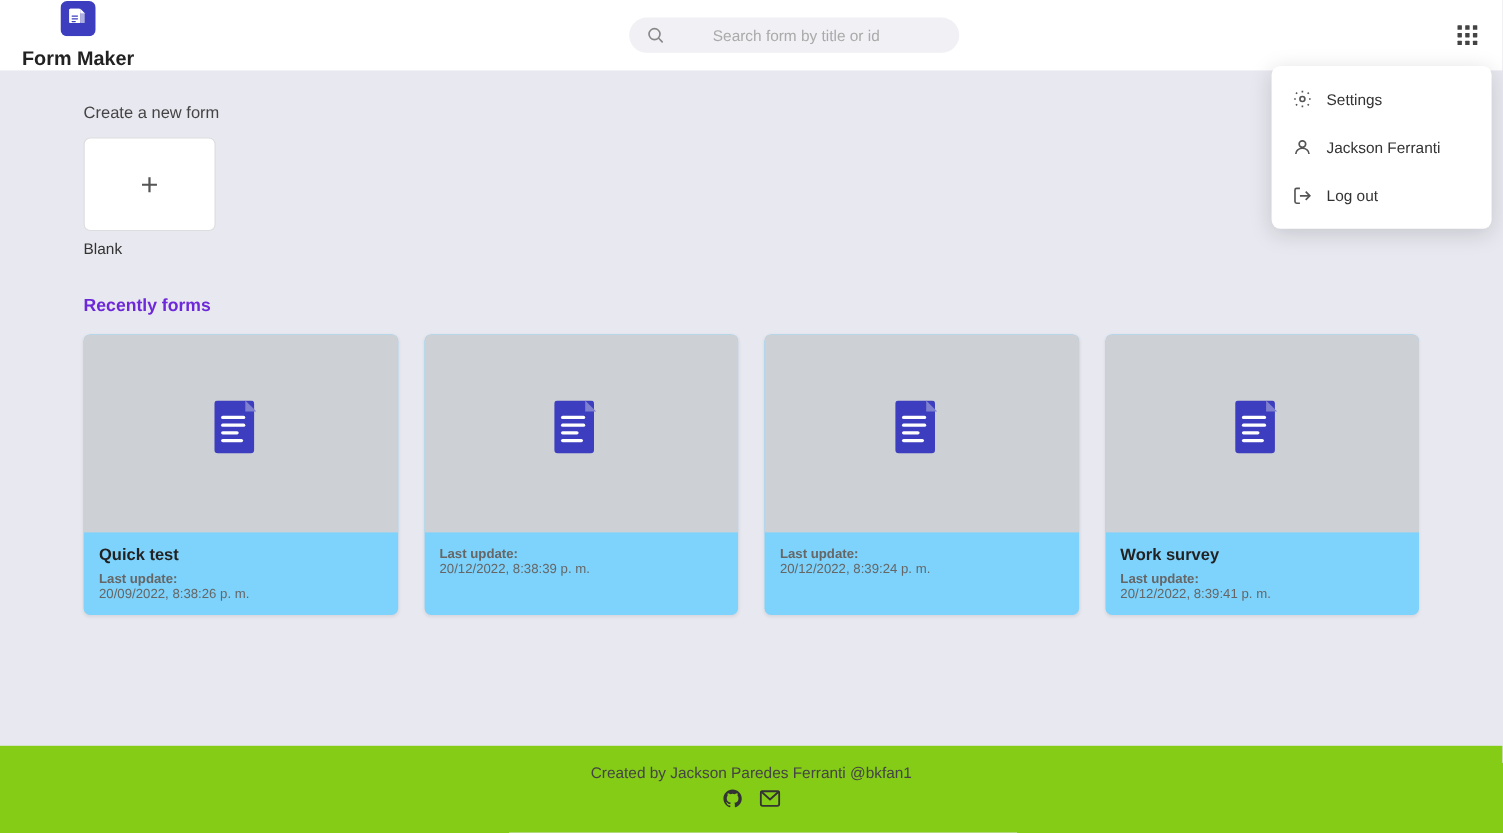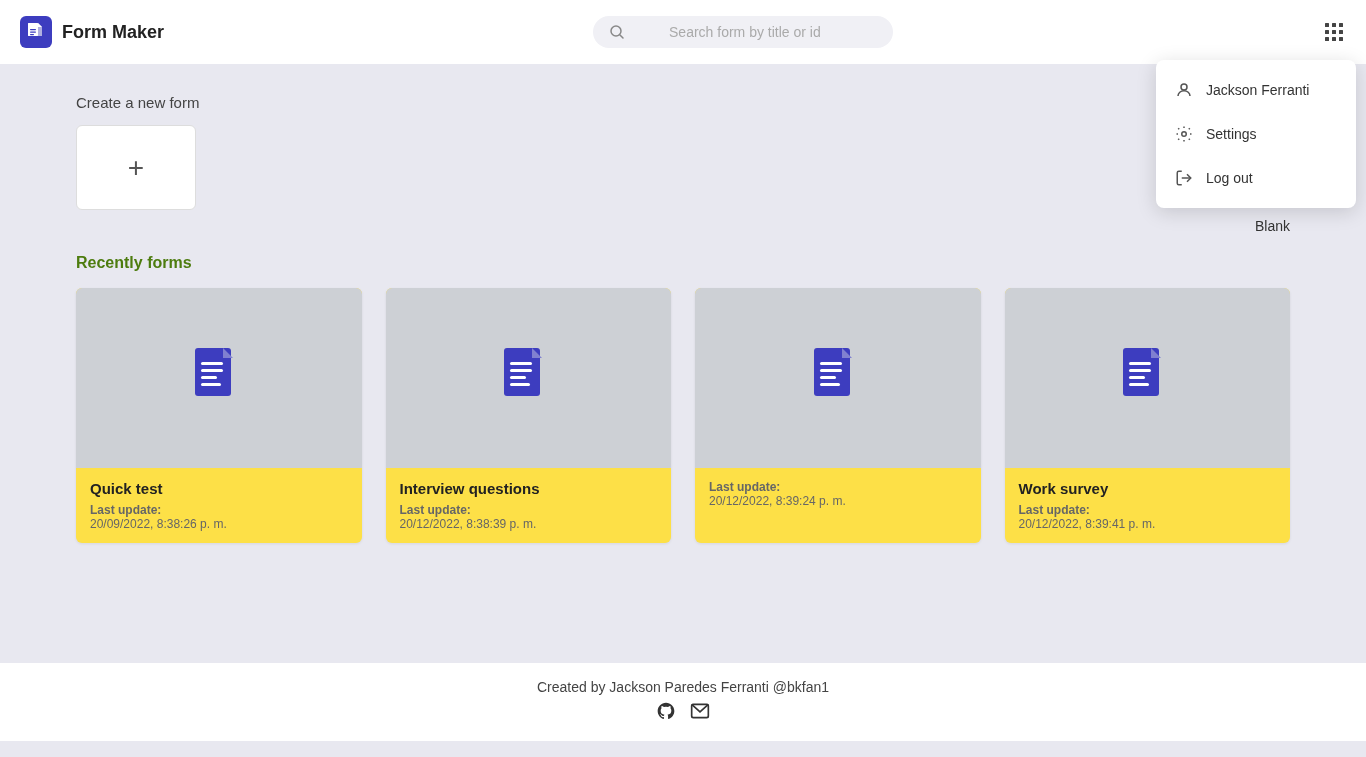--- a/index.html
+++ b/index.html
@@ -19,20 +19,21 @@
       justify-content: space-between;
       padding: 0 20px;
       position: relative;
       z-index: 10;
     }
     .header-logo {
       display: flex;
       align-items: center;
       gap: 10px;
       cursor: pointer;
+      flex-direction: column;
     }
     .logo-icon {
       width: 32px;
       height: 32px;
     }
     .header-title {
       font-size: 18px;
       font-weight: 600;
       color: #222;
     }
@@ -96,40 +97,39 @@
       margin-bottom: 8px;
     }
     .plus-icon {
       font-size: 28px;
       color: #555;
       font-weight: 300;
     }
     .blank-label {
       font-size: 14px;
       color: #333;
-      margin-bottom: 20px;
-      text-align: right;
+      margin-bottom: 36px;
     }
 
     
     .recently-title {
       font-size: 16px;
       font-weight: 600;
-      color: #4d7c0f;
+      color: #6d28d9;
       margin-bottom: 16px;
     }
 
     .forms-grid {
       display: grid;
       grid-template-columns: repeat(4, 1fr);
       gap: 24px;
     }
 
     .form-card {
-      background-color: #fde047;
+      background-color: #7dd3fc;
       border-radius: 6px;
       overflow: hidden;
       cursor: pointer;
       box-shadow: 0 1px 3px rgba(0,0,0,0.08);
     }
     .form-card-preview {
       background-color: #cdd0d5;
       height: 180px;
       display: flex;
       align-items: center;
@@ -156,25 +156,25 @@
 
     
     .doc-icon {
       width: 52px;
       height: 60px;
     }
 
     
     .footer {
       position: absolute;
-      bottom: 16px;
+      bottom: 0;
       width: 100%;
       padding: 16px;
       text-align: center;
-      background-color: #ffffff;
+      background-color: #84cc16;
     }
     .footer-text {
       font-size: 14px;
       color: #444;
       margin-bottom: 6px;
     }
     .footer-icons {
       display: flex;
       justify-content: center;
       gap: 14px;
@@ -256,34 +256,34 @@
       <rect x="10" y="17" width="4" height="4" rx="0.5"></rect>
       <rect x="17" y="17" width="4" height="4" rx="0.5"></rect>
     </svg>
   </button>
 </header>
 
 <div class="dropdown-menu">
   <div class="dropdown-item">
     <span class="dropdown-icon">
       <svg width="18" height="18" viewBox="0 0 24 24" fill="none" stroke="#555" stroke-width="2">
-        <circle cx="12" cy="8" r="4"></circle>
-        <path d="M4 20c0-4 3.6-7 8-7s8 3 8 7"></path>
+        <circle cx="12" cy="12" r="3"></circle>
+        <path d="M12 2v2M12 20v2M4.22 4.22l1.42 1.42M18.36 18.36l1.42 1.42M2 12h2M20 12h2M4.22 19.78l1.42-1.42M18.36 5.64l1.42-1.42"></path>
       </svg>
     </span>
-    <span>Jackson Ferranti</span>
+    <span>Settings</span>
   </div>
   <div class="dropdown-item">
     <span class="dropdown-icon">
       <svg width="18" height="18" viewBox="0 0 24 24" fill="none" stroke="#555" stroke-width="2">
-        <circle cx="12" cy="12" r="3"></circle>
-        <path d="M12 2v2M12 20v2M4.22 4.22l1.42 1.42M18.36 18.36l1.42 1.42M2 12h2M20 12h2M4.22 19.78l1.42-1.42M18.36 5.64l1.42-1.42"></path>
+        <circle cx="12" cy="8" r="4"></circle>
+        <path d="M4 20c0-4 3.6-7 8-7s8 3 8 7"></path>
       </svg>
     </span>
-    <span>Settings</span>
+    <span>Jackson Ferranti</span>
   </div>
   <div class="dropdown-item">
     <span class="dropdown-icon">
       <svg width="18" height="18" viewBox="0 0 24 24" fill="none" stroke="#555" stroke-width="2">
         <path d="M9 21H5a2 2 0 01-2-2V5a2 2 0 012-2h4"></path>
         <polyline points="16 17 21 12 16 7"></polyline>
         <line x1="21" y1="12" x2="9" y2="12"></line>
       </svg>
     </span>
     <span>Log out</span>
@@ -323,21 +323,20 @@
         <svg class="doc-icon" viewBox="0 0 52 60" fill="none" xmlns="http://www.w3.org/2000/svg">
           <rect x="2" y="0" width="36" height="48" rx="3" fill="#3d3dbf"></rect>
           <path d="M30 0l10 10H30V0z" fill="#8080d0"></path>
           <rect x="8" y="14" width="22" height="3" rx="1.5" fill="white"></rect>
           <rect x="8" y="21" width="22" height="3" rx="1.5" fill="white"></rect>
           <rect x="8" y="28" width="16" height="3" rx="1.5" fill="white"></rect>
           <rect x="8" y="35" width="20" height="3" rx="1.5" fill="white"></rect>
         </svg>
       </div>
       <div class="form-card-body">
-        <div class="form-card-name">Interview questions</div>
         <div class="form-card-update-label">Last update:</div>
         <div class="form-card-update-date">20/12/2022, 8:38:39 p. m.</div>
       </div>
     </div>
       <div class="form-card">
       <div class="form-card-preview">
         <svg class="doc-icon" viewBox="0 0 52 60" fill="none" xmlns="http://www.w3.org/2000/svg">
           <rect x="2" y="0" width="36" height="48" rx="3" fill="#3d3dbf"></rect>
           <path d="M30 0l10 10H30V0z" fill="#8080d0"></path>
           <rect x="8" y="14" width="22" height="3" rx="1.5" fill="white"></rect>

